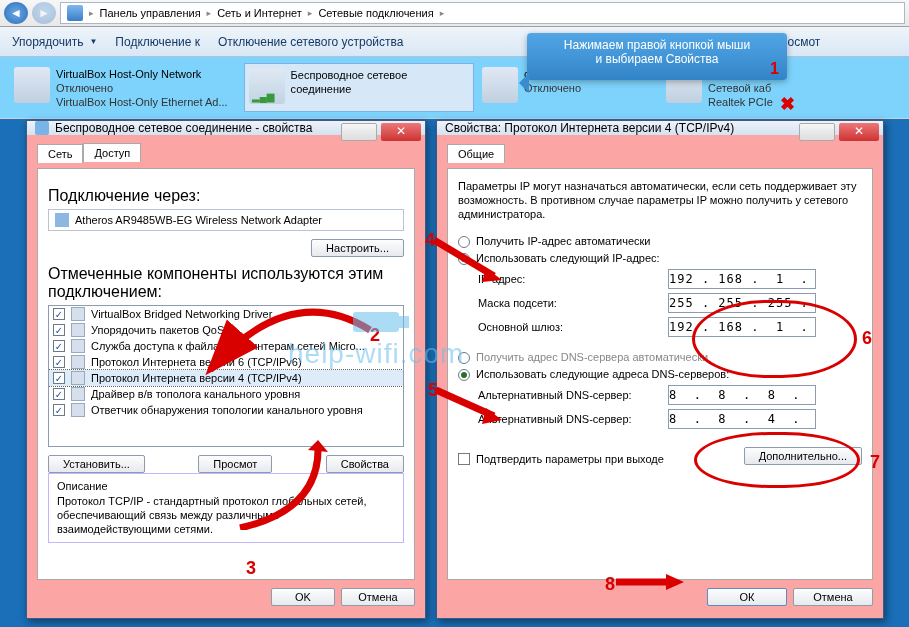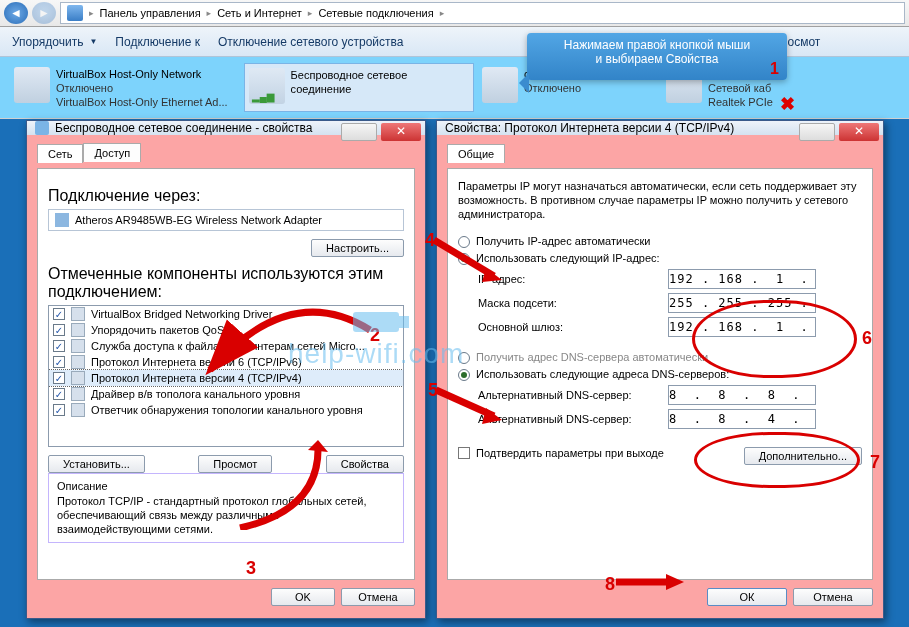--- a/index.html
+++ b/index.html
@@ -263,21 +263,21 @@
 
         <div class="ip-row">
             <span class="ip-lbl">Альтернативный DNS-сервер:</span>
             <input class="ip-input" value="8  .  8  .  8  .  8" style="">
           </div>
         <div class="ip-row">
             <span class="ip-lbl">Альтернативный DNS-сервер:</span>
             <input class="ip-input" value="8  .  8  .  4  .  4" style="">
           </div>
 
-        <div style="margin-top:18px;display:flex;justify-content:space-between;align-items:flex-start;">
+        <div style="margin-top:18px;display:flex;justify-content:space-between;align-items:flex-end;">
           <label style="display:flex;align-items:center;gap:6px;font-size:11px;">
               <span style="width:12px;height:12px;border:1px solid #777;display:inline-block;"></span>
               <span>Подтвердить параметры при выходе</span>
             </label>
           <button class="btn">Дополнительно...</button>
         </div>
       </div>
       <div class="btn-row">
         <button class="btn" style="width:80px;border-color:#5a8cc5;">ОК</button>
         <button class="btn" style="width:80px;">Отмена</button>

